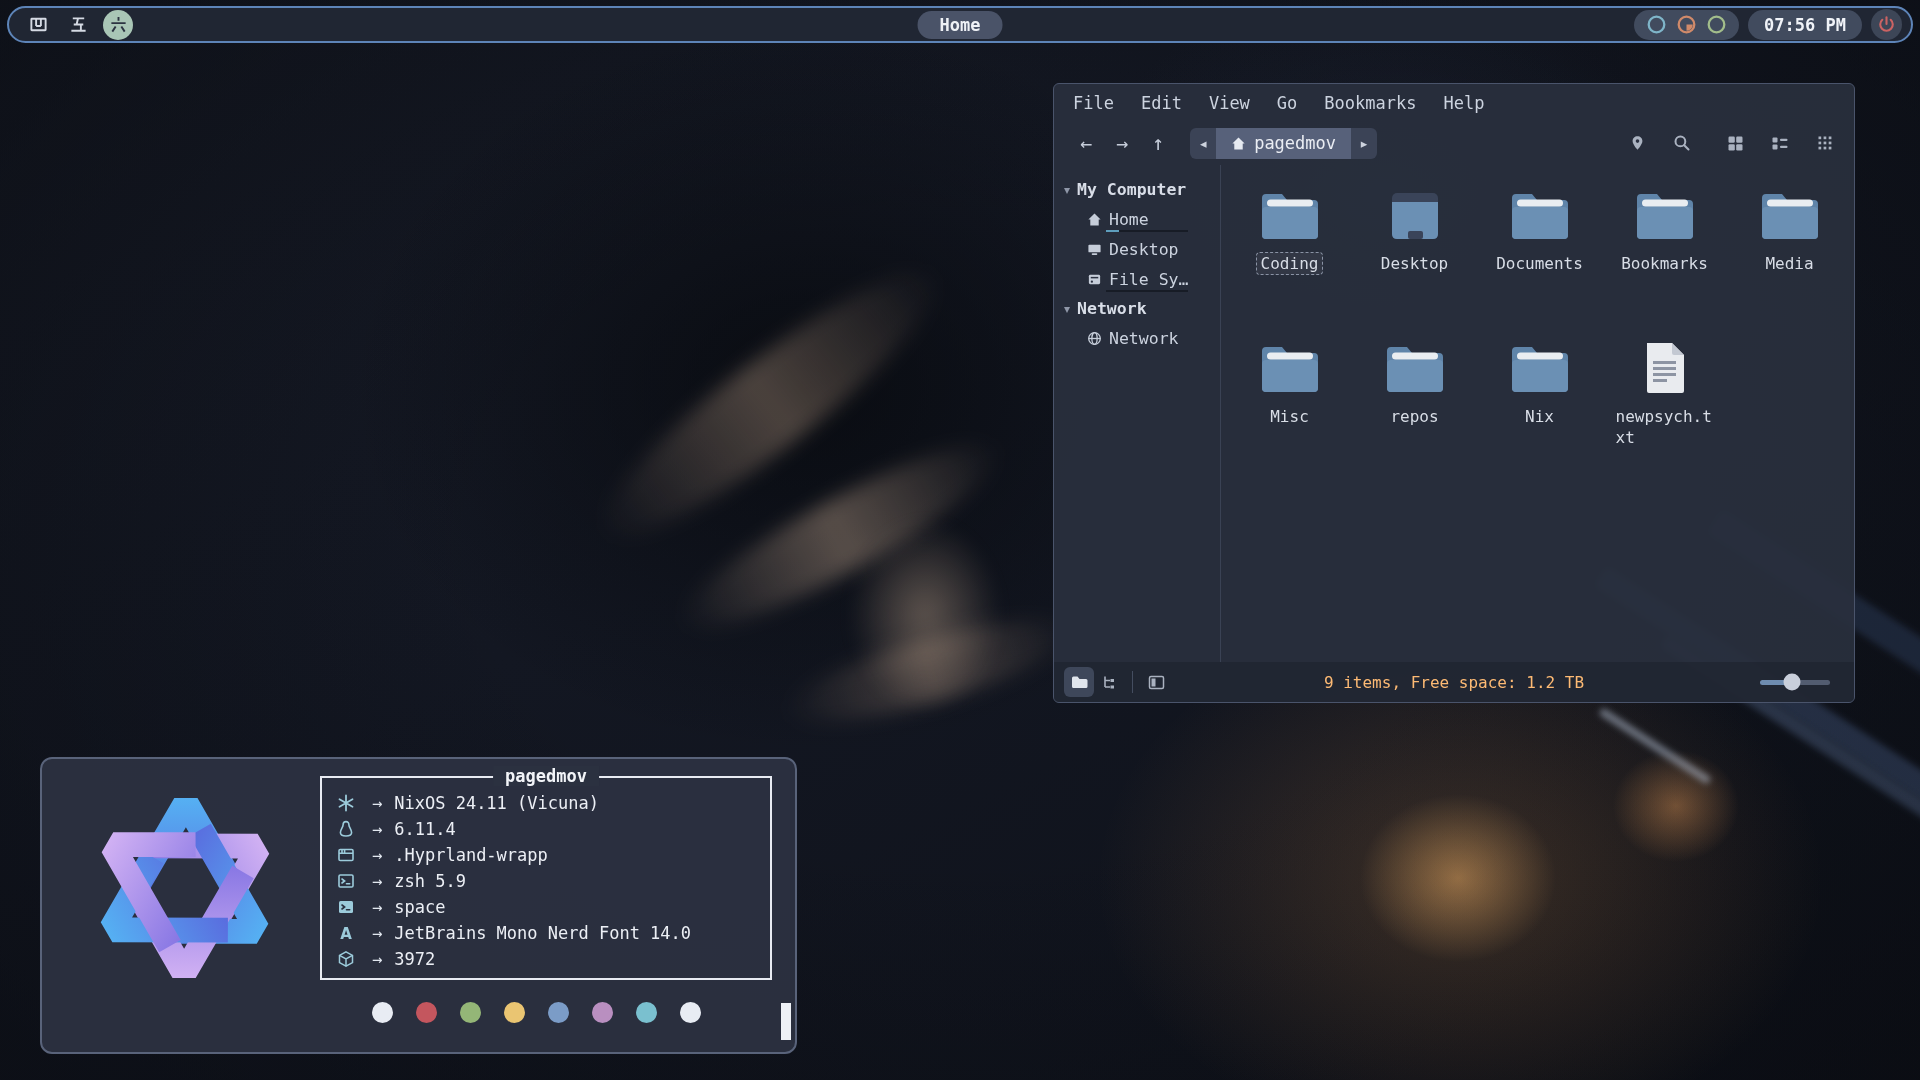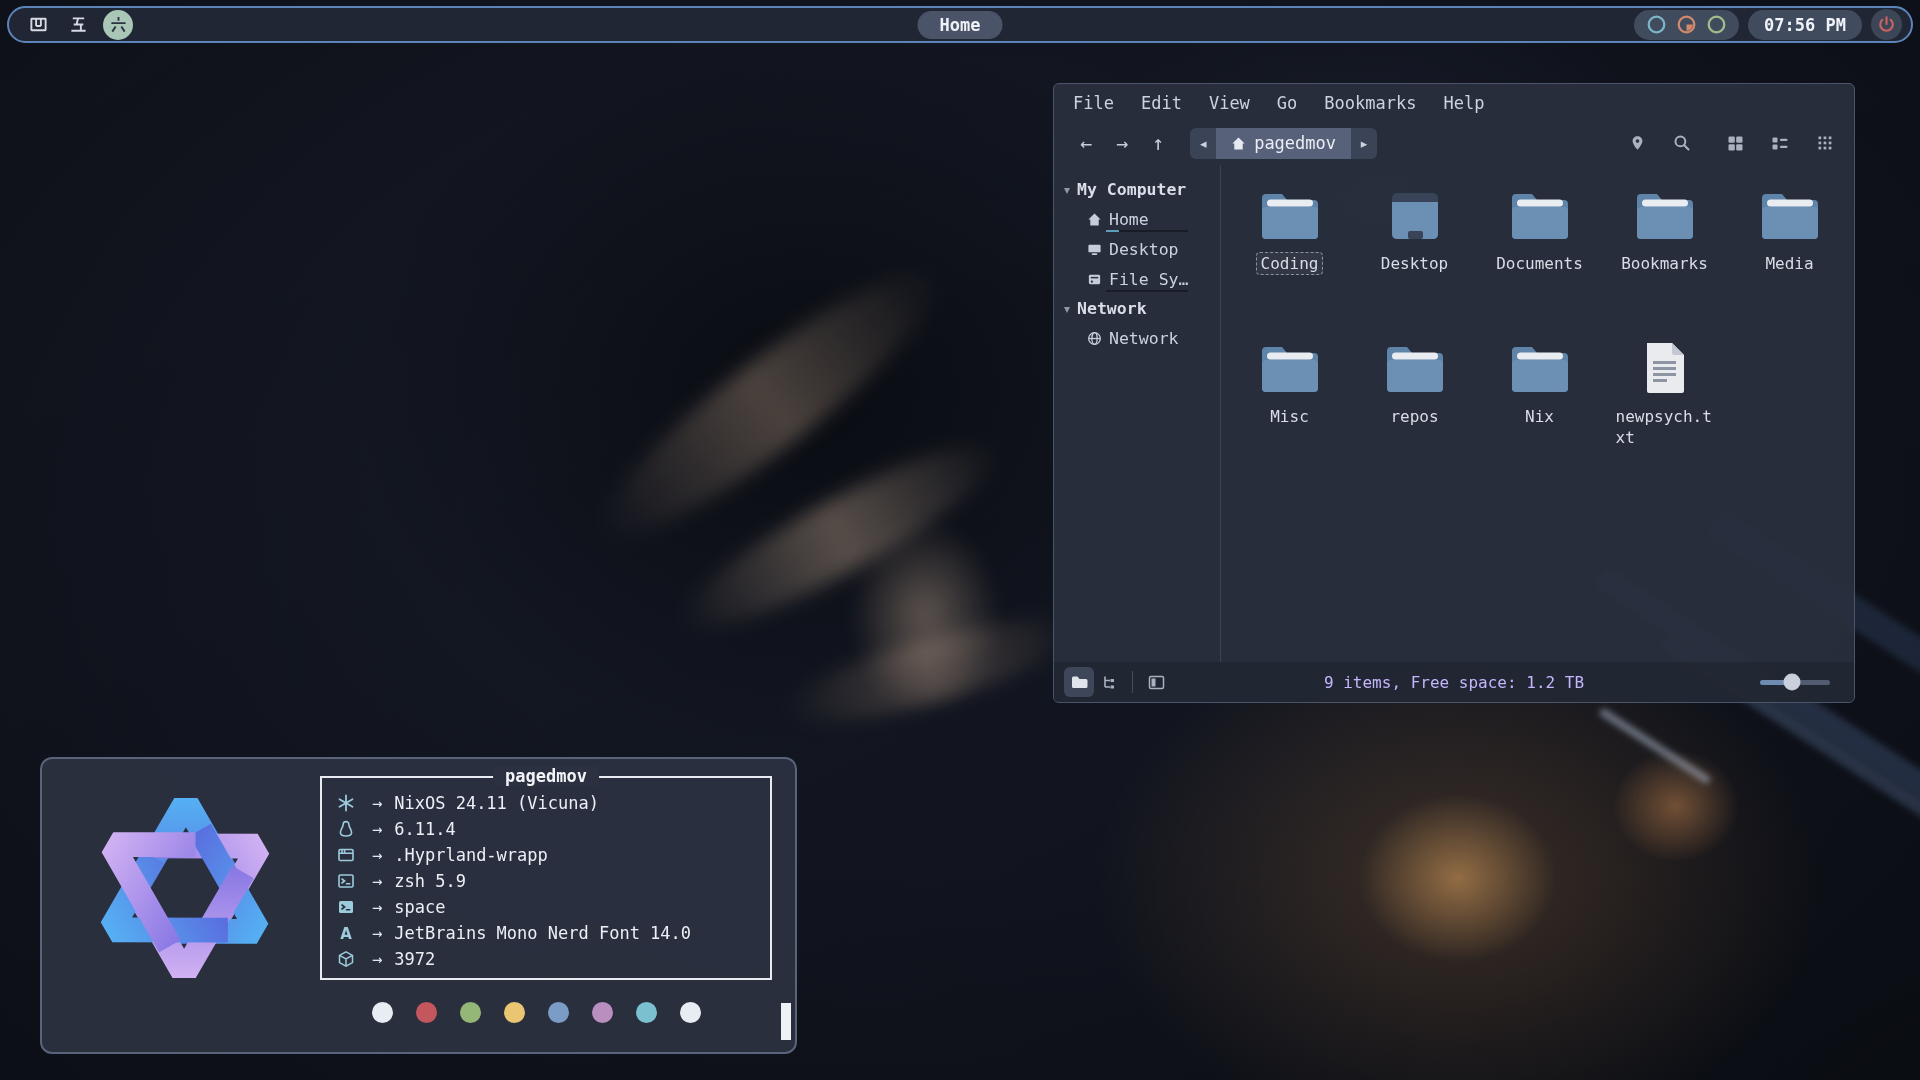--- a/index.html
+++ b/index.html
@@ -78,21 +78,21 @@
     padding:0 4px; border:1px dashed transparent; border-radius:4px; }
   .fitem.selected .flabel { border-color:#8a93a5; background:rgba(255,255,255,0.05); }
   .flabel.wrap { width:100px; word-break:break-all; padding:0; }
   #fm-statusbar { height:40px; flex:none; background:rgba(30,36,47,0.72);
     display:flex; align-items:center; padding:0 10px; position:relative; }
   .st-btn { width:30px; height:30px; border-radius:6px; display:flex; align-items:center;
     justify-content:center; }
   .st-btn.active { background:#3e475a; }
   .st-sep { width:1px; height:22px; background:#444d60; margin:0 8px; }
   #status-text { position:absolute; left:50%; top:50%; transform:translate(-50%,-50%);
-    font-size:16px; color:#c4b5fd; white-space:nowrap; }
+    font-size:16px; color:#fdba74; white-space:nowrap; }
   #zoom-slider { margin-left:auto; width:70px; height:5px; border-radius:3px;
     background:linear-gradient(to right,#6e8cb0 0%,#6e8cb0 45%,#525c70 45%);
     position:relative; margin-right:14px; }
   #zoom-knob { position:absolute; left:45%; top:50%; transform:translate(-50%,-50%);
     width:17px; height:17px; border-radius:50%; background:#c9cfdb; }
   
   #terminal { position:absolute; left:40px; top:757px; width:757px; height:297px;
     background:rgba(43,49,64,0.97); border:2px solid #59637a; border-radius:12px; z-index:3; }
   #nix-logo { position:absolute; left:36px; top:22px; }
   #fetch-box { position:absolute; left:278px; top:17px; width:452px; height:204px;

